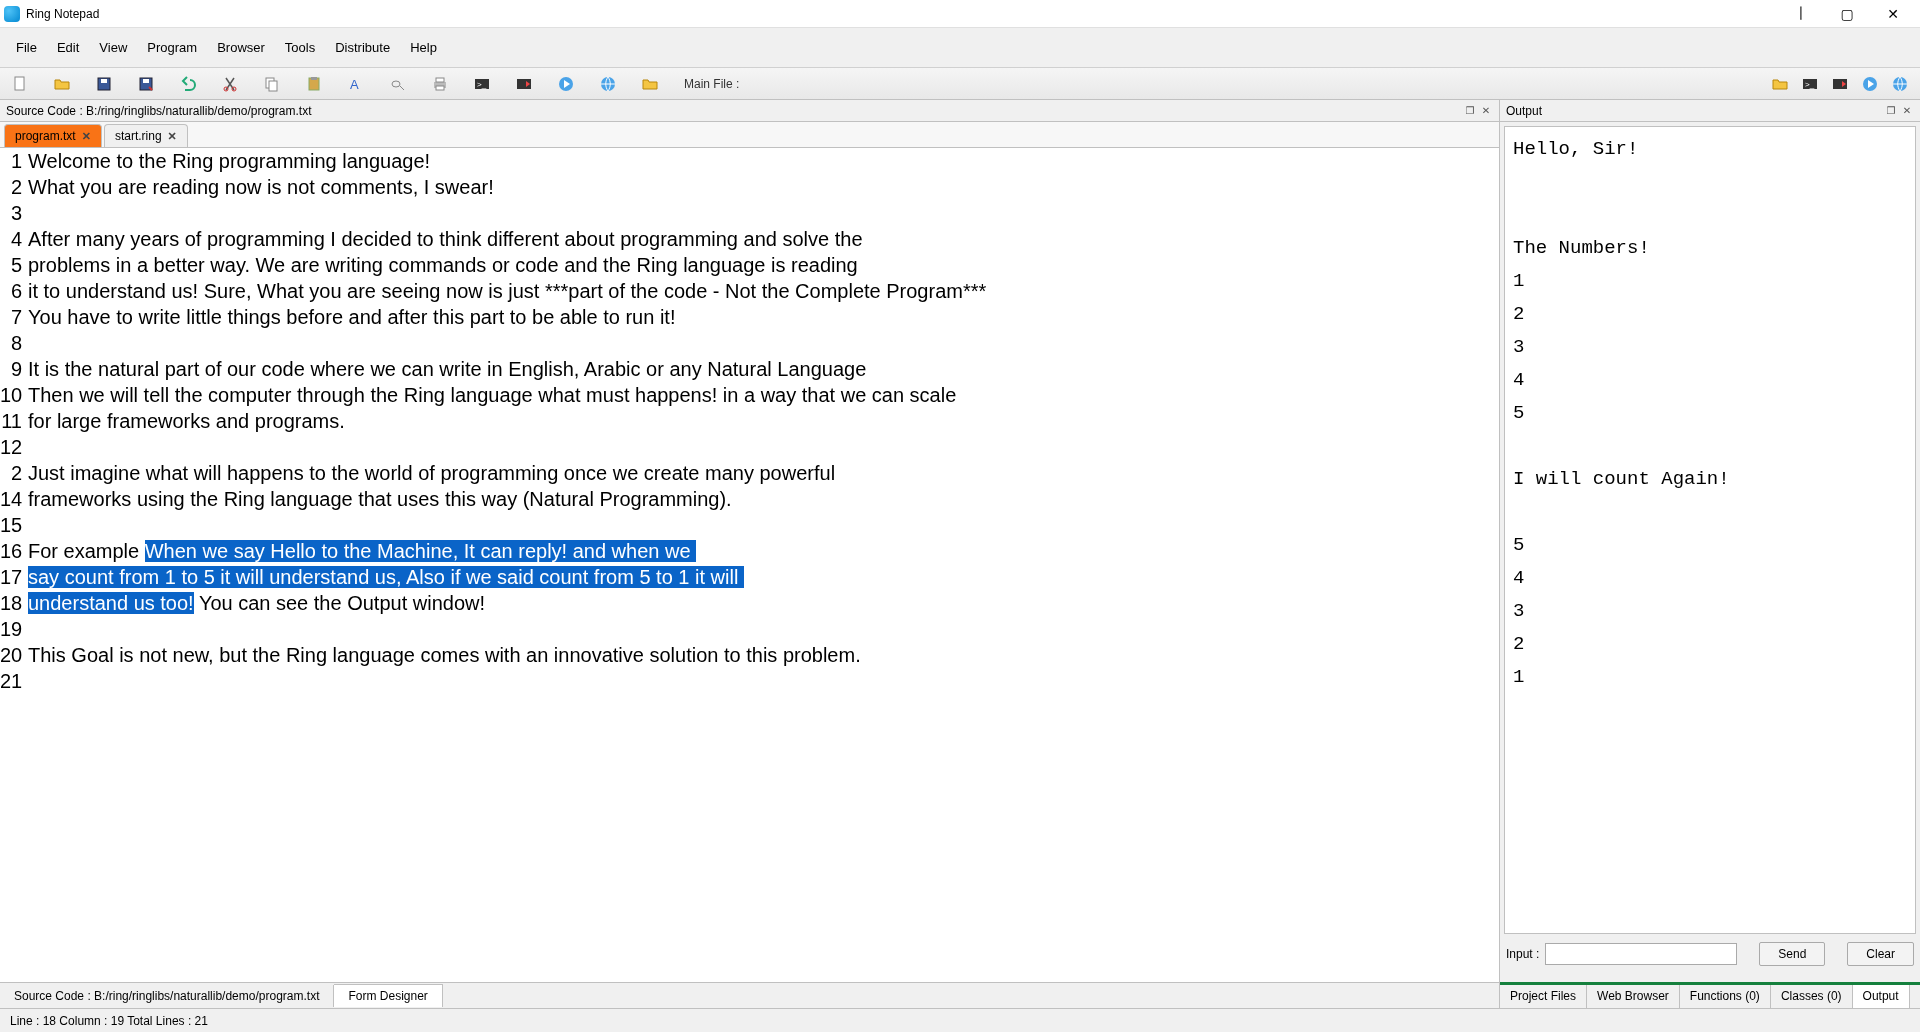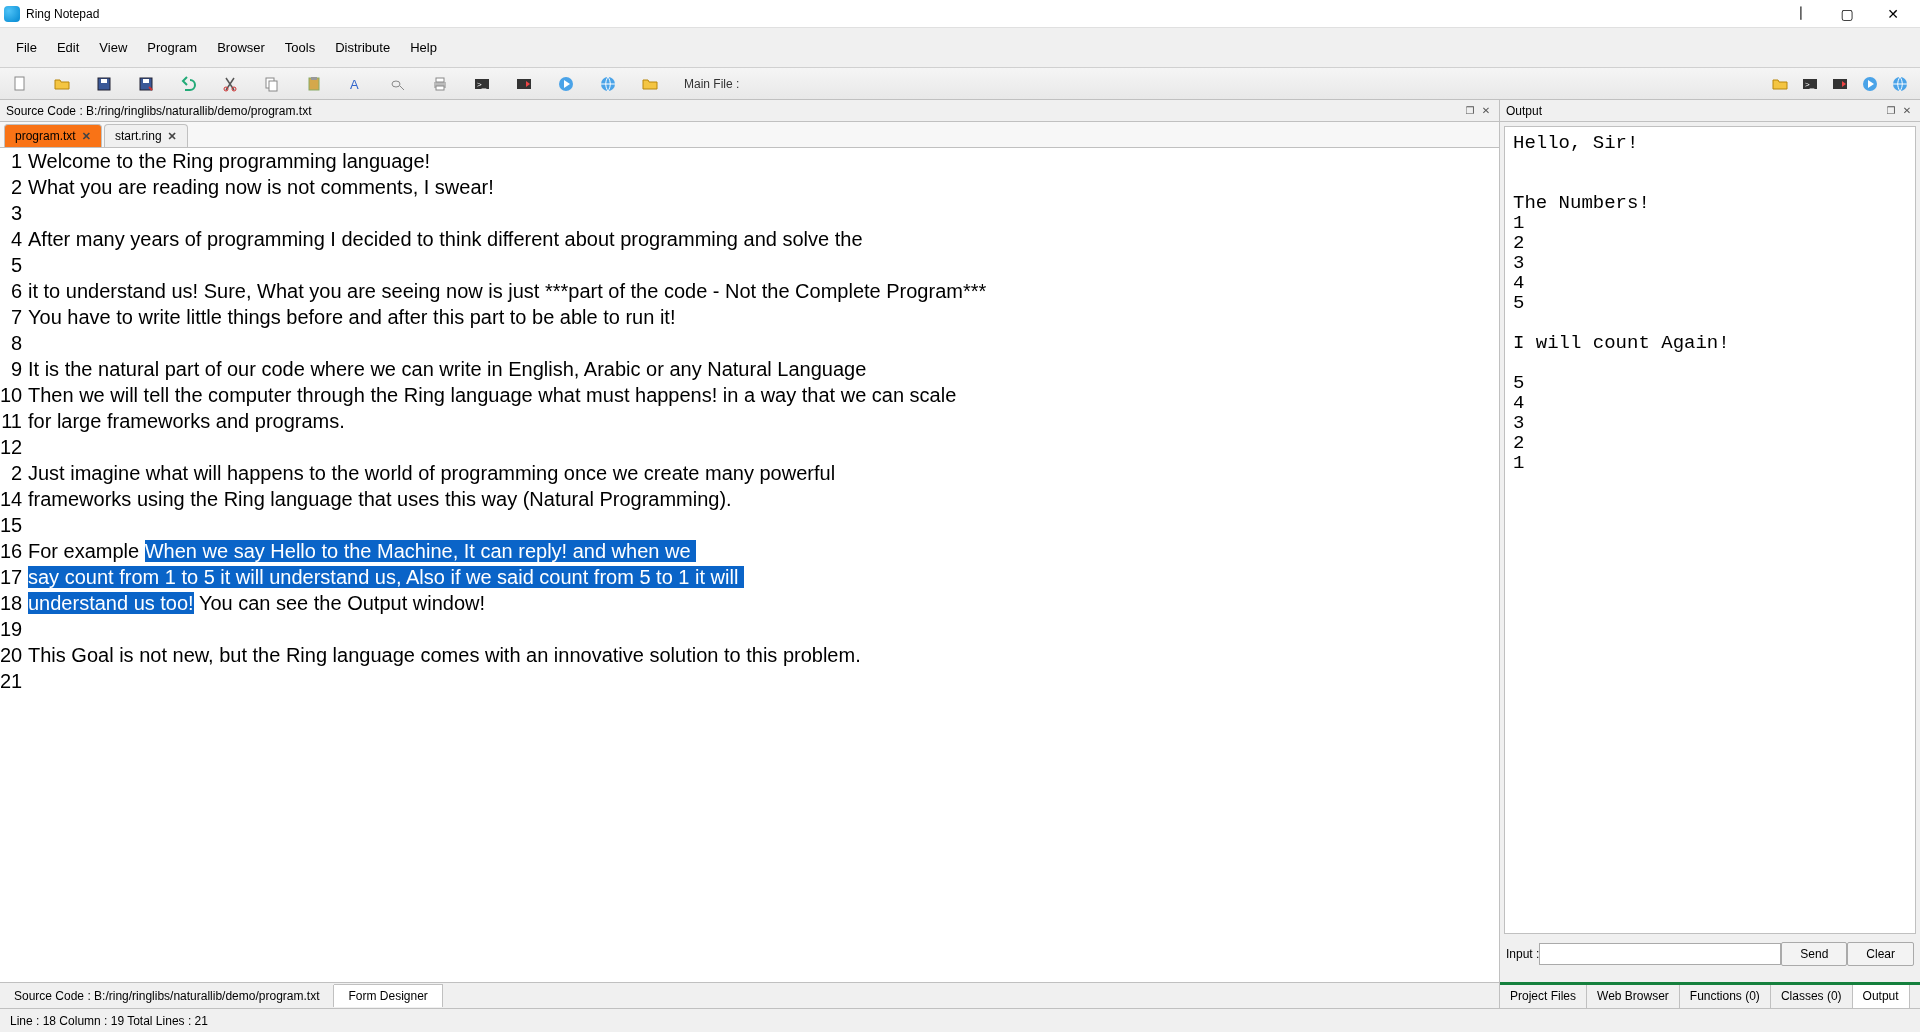--- a/index.html
+++ b/index.html
@@ -146,44 +146,45 @@
   color: #fff;
 }
 .output-body {
   flex: 1;
   background: #fff;
   border: 1px solid #c0c0c0;
   margin: 4px;
   padding: 6px 8px;
   font-family: "Consolas","Courier New",monospace;
   font-size: 19px;
-  line-height: 20px;
+  line-height: 33px;
   white-space: pre;
   overflow: auto;
 }
 .input-row {
   display: flex;
   align-items: center;
   padding: 4px 6px;
-  gap: 0;
+  gap: 6px;
   font-size: 12px;
 }
 .input-row input {
   flex: 1;
   height: 22px;
   border: 1px solid #aaa;
   padding: 0 4px;
 }
 .input-row button {
   height: 24px;
   padding: 0 18px;
   font-size: 12px;
   border: 1px solid #aaa;
   background: #f3f3f3;
   border-radius: 2px;
+  margin-left: 16px;
 }
 .bottom-tabs {
   display: flex;
   align-items: center;
   height: 26px;
   border-top: 1px solid #c0c0c0;
   background: #f0f0f0;
   font-size: 12px;
 }
 .bottom-tab {
@@ -414,20 +415,21 @@
         <div class="code-line">
           <div class="gutter">3</div>
           <div class="line-text"><span></span></div>
         </div>
         <div class="code-line">
           <div class="gutter">4</div>
           <div class="line-text"><span>After many years of programming I decided to think different about programming and solve the</span></div>
         </div>
         <div class="code-line">
           <div class="gutter">5</div>
+          <div class="line-text"><span>problems in a better way. We are writing commands or code and the Ring language is reading</span></div>
         </div>
         <div class="code-line">
           <div class="gutter">6</div>
           <div class="line-text"><span>it to understand us! Sure, What you are seeing now is just ***part of the code - Not the Complete Program***</span></div>
         </div>
         <div class="code-line">
           <div class="gutter">7</div>
           <div class="line-text"><span>You have to write little things before and after this part to be able to run it!</span></div>
         </div>
         <div class="code-line">

